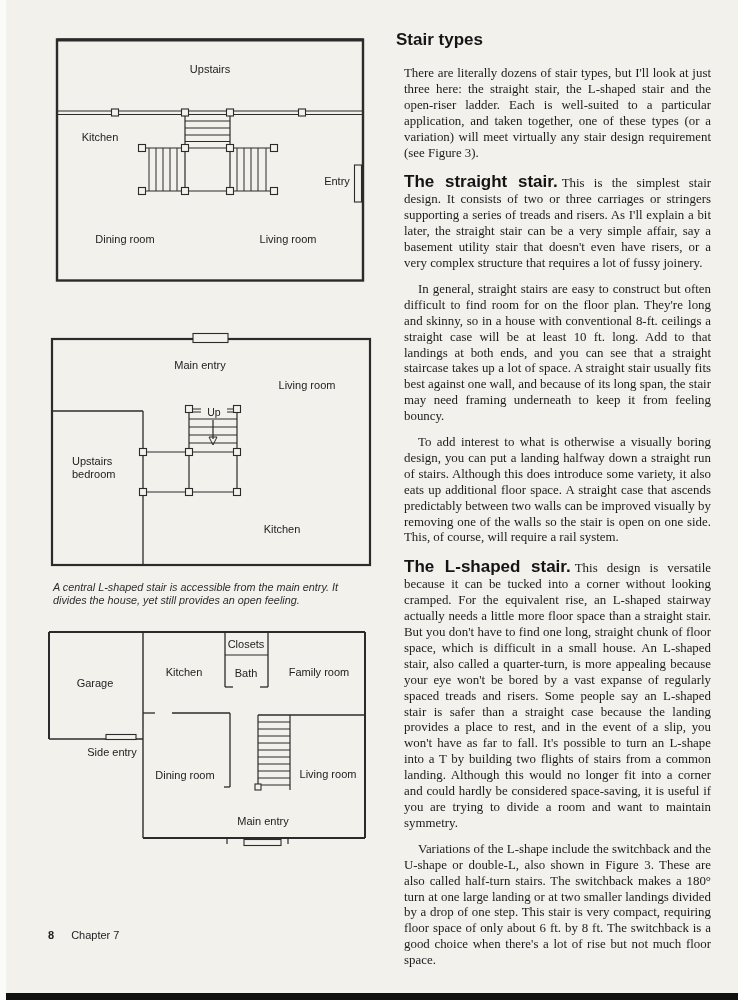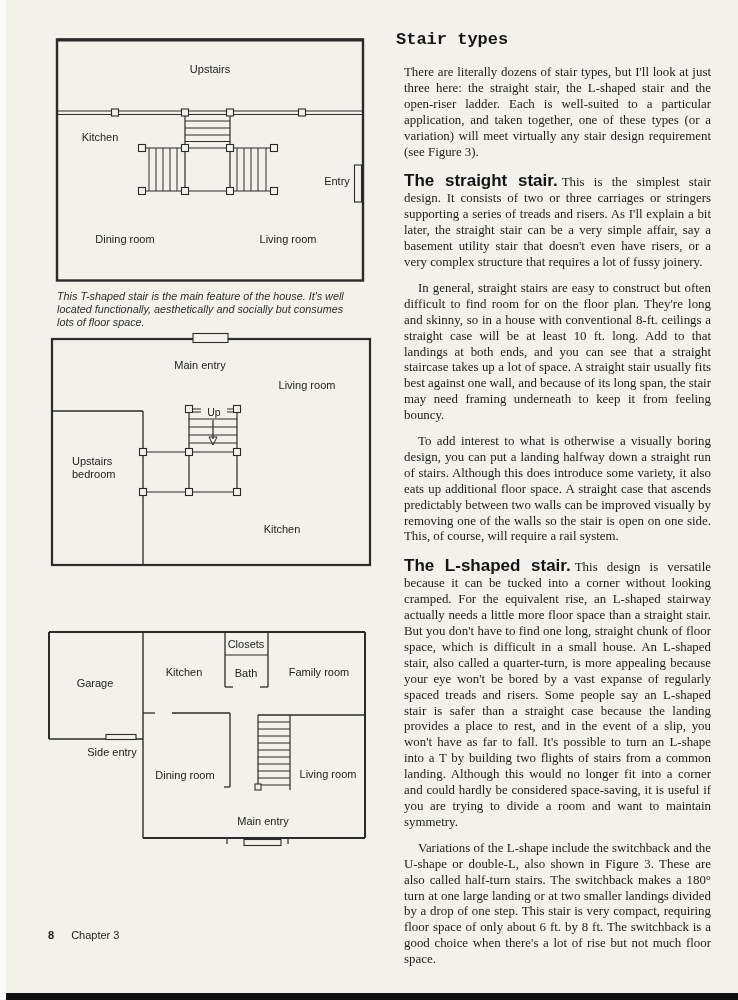--- a/index.html
+++ b/index.html
@@ -25,21 +25,21 @@
     position:absolute;
     font-style:italic;
     font-size:10.8px;line-height:13.2px;
     color:#2d2d2d;
   }
 
   
   .article{position:absolute;left:396px;top:30px;width:323px;}
   .article h1{
     font-size:17px;font-weight:bold;margin:0 0 14px 0;
-    font-family:Liberation Mono, monospace;color:#161616;
+    font-family:Liberation Sans, sans-serif;color:#161616;
   }
   .article p{
     margin:8px;
     font-family:"Liberation Serif",serif;
     font-size:12.9px;line-height:15.9px;
     text-align:justify;color:#1c1c1c;
   }
   .article p.gap{margin-top:13px;}
   .article p.indent{text-indent:14px;}
   .article strong{
@@ -109,21 +109,20 @@
 
       <rect class="door" x="299.5" y="128" width="7" height="37"></rect>
 
       <text x="155" y="36" text-anchor="middle">Upstairs</text>
       <text x="45" y="104" text-anchor="middle">Kitchen</text>
       <text x="282" y="148" text-anchor="middle">Entry</text>
       <text x="70" y="206" text-anchor="middle">Dining room</text>
       <text x="233" y="206" text-anchor="middle">Living room</text>
     </svg>
   </div>
-  <div class="caption" style="left:57px;top:290px;width:302px;">This T-shaped stair is the main feature of the house. It's well located functionally, aesthetically and socially but consumes lots of floor space.</div>
 
   <div class="fig" style="left:50px;top:332px;">
     <svg width="322" height="236" viewBox="0 0 322 236">
 
       <rect class="ln" x="2" y="7" width="318" height="226" stroke-width="2.2"></rect>
 
       <rect class="door" x="143" y="1.5" width="35" height="9"></rect>
 
       <line x1="3" y1="79" x2="93" y2="79" stroke-width="1.3"></line>
       <line x1="93" y1="79" x2="93" y2="232" stroke-width="1.3"></line>
@@ -158,20 +157,21 @@
       <rect class="post" x="135.5" y="156.5" width="7" height="7"></rect>
       <rect class="post" x="183.5" y="156.5" width="7" height="7"></rect>
 
       <text x="150" y="37" text-anchor="middle">Main entry</text>
       <text x="257" y="57" text-anchor="middle">Living room</text>
       <text x="22" y="133" text-anchor="start">Upstairs</text>
       <text x="22" y="146" text-anchor="start">bedroom</text>
       <text x="232" y="201" text-anchor="middle">Kitchen</text>
     </svg>
   </div>
+  <div class="caption" style="left:53px;top:581px;width:310px;">A central L-shaped stair is accessible from the main entry. It divides the house, yet still provides an open feeling.</div>
 
   <div class="fig" style="left:48px;top:626px;">
     <svg width="322" height="222" viewBox="0 0 322 222">
 
       <line x1="1" y1="6" x2="317" y2="6" stroke-width="2"></line>
       <line x1="317" y1="6" x2="317" y2="212" stroke-width="2"></line>
       <line x1="95" y1="212" x2="317" y2="212" stroke-width="2"></line>
       <line x1="95" y1="6" x2="95" y2="212" stroke-width="1.4"></line>
 
       <line x1="1" y1="6" x2="1" y2="113" stroke-width="2"></line>
@@ -231,17 +231,17 @@
     <p class="indent"><strong></strong><span>In general, straight stairs are easy to construct but often difficult to find room for on the floor plan. They're long and skinny, so in a house with conventional 8-ft. ceilings a straight case will be at least 10 ft. long. Add to that landings at both ends, and you can see that a straight staircase takes up a lot of space. A straight stair usually fits best against one wall, and because of its long span, the stair may need framing underneath to keep it from feeling bouncy.</span></p>
 
     <p class="indent"><strong></strong><span>To add interest to what is otherwise a visually boring design, you can put a landing halfway down a straight run of stairs. Although this does introduce some variety, it also eats up additional floor space. A straight case that ascends predictably between two walls can be improved visually by removing one of the walls so the stair is open on one side. This, of course, will require a rail system.</span></p>
 
     <p class="gap"><strong>The L-shaped stair.</strong><span>This design is versatile because it can be tucked into a corner without looking cramped. For the equivalent rise, an L-shaped stairway actually needs a little more floor space than a straight stair. But you don't have to find one long, straight chunk of floor space, which is difficult in a small house. An L-shaped stair, also called a quarter-turn, is more appealing because your eye won't be bored by a vast expanse of regularly spaced treads and risers. Some people say an L-shaped stair is safer than a straight case because the landing provides a place to rest, and in the event of a slip, you won't have as far to fall. It's possible to turn an L-shape into a T by building two flights of stairs from a common landing. Although this would no longer fit into a corner and could hardly be considered space-saving, it is useful if you are trying to divide a room and want to maintain symmetry.</span></p>
 
     <p class="indent"><strong></strong><span>Variations of the L-shape include the switchback and the U-shape or double-L, also shown in Figure 3. These are also called half-turn stairs. The switchback makes a 180° turn at one large landing or at two smaller landings divided by a drop of one step. This stair is very compact, requiring floor space of only about 6 ft. by 8 ft. The switchback is a good choice when there's a lot of rise but not much floor space.</span></p>
   </div>
 
   <div class="footer">
-    <span class="pageno">8</span><span>Chapter 3</span>
+    <span class="pageno">8</span><span>Chapter 7</span>
   </div>
 
   <div class="bottom-bar"></div>
 </div>
 
 </body></html>

